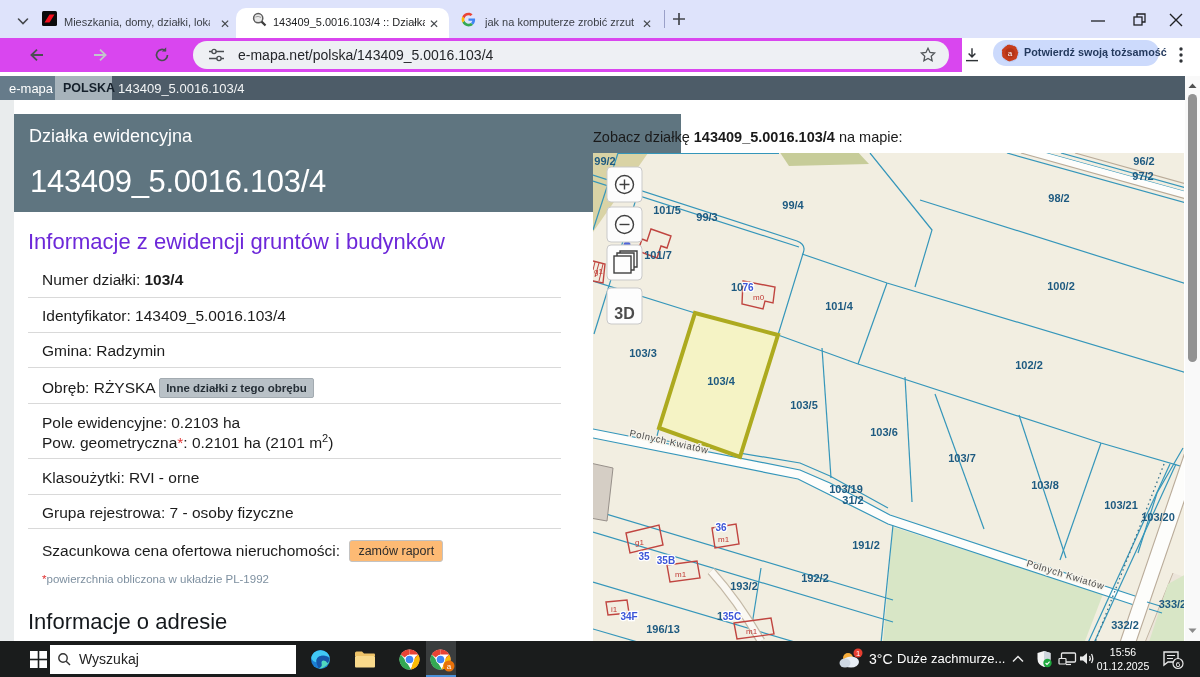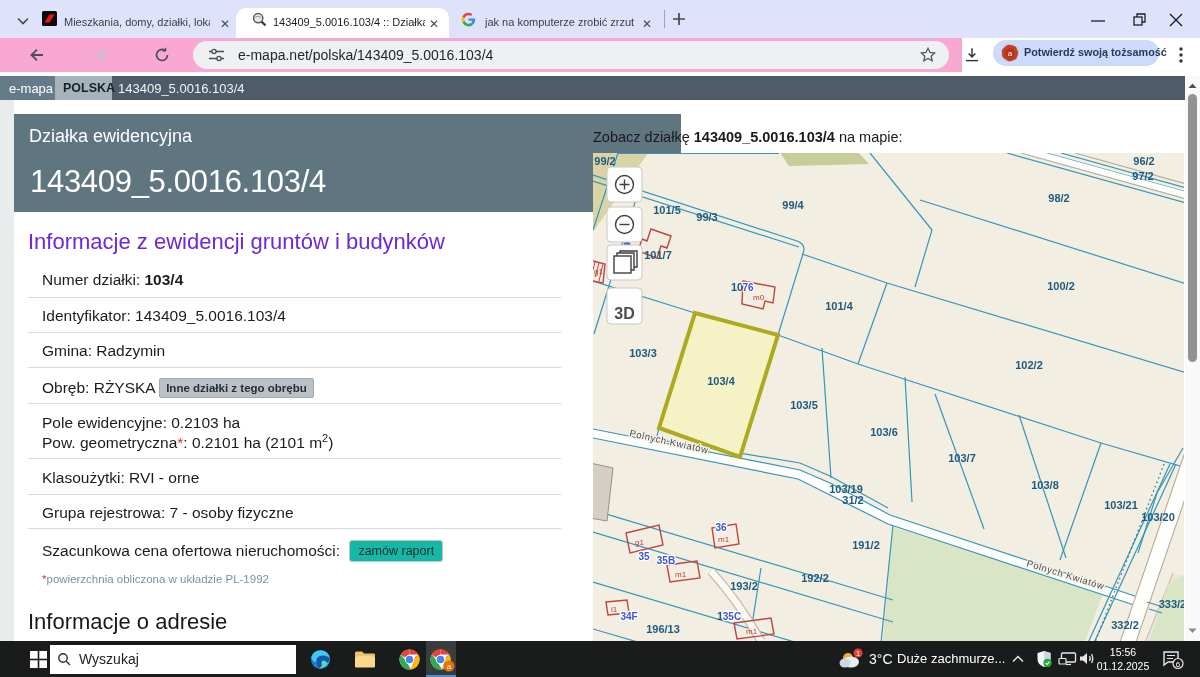--- a/index.html
+++ b/index.html
@@ -5,34 +5,34 @@
 *{margin:0;padding:0;box-sizing:border-box;}
 html,body{width:1200px;height:677px;overflow:hidden;}
 body{font-family:"Liberation Sans",sans-serif;position:relative;background:#fff;}
 .abs{position:absolute;}
 
 #tabbar{position:absolute;left:0;top:0;width:1200px;height:38px;background:#dee3fb;}
 .tab{position:absolute;top:8px;height:30px;font-size:12px;color:#3c4043;white-space:nowrap;overflow:hidden;}
 #tab2{background:#fff;border-radius:10px 10px 0 0;}
 .tclose{position:absolute;top:9px;font-size:12px;color:#45494d;}
 .tabtitle{position:absolute;top:8px;font-size:11px;color:#3a3e45;white-space:nowrap;overflow:hidden;}
-#addrbar{position:absolute;left:0;top:38px;width:962px;height:34px;background:#f9a8d4;}
+#addrbar{position:absolute;left:0;top:38px;width:962px;height:34px;background:#d946ef;}
 #urlpill{position:absolute;left:193px;top:3px;width:756px;height:28px;background:#eef0f4;border-radius:14px;}
 #chip{position:absolute;left:993px;top:2px;width:166px;height:26px;background:#ccdafc;border-radius:13px;white-space:nowrap;}
 #toolbar{position:absolute;left:0;top:76px;width:1200px;height:24px;background:#4d5c68;color:#fff;font-size:13px;padding-left:13px;}
 
 #gutter{position:absolute;left:0;top:100px;width:14px;height:541px;background:#e9eced;}
 #panel{position:absolute;left:14px;top:100px;width:565px;height:541px;background:#fff;}
 #phead{position:absolute;left:0;top:14px;width:667px;height:98px;background:#5f7580;color:#fff;}
 .prow{position:absolute;left:28px;font-size:15.5px;color:#1c1c1c;white-space:nowrap;}
 .hr{position:absolute;left:14px;width:533px;height:1px;background:#d9d9d9;}
 
 #taskbar{position:absolute;left:0;top:641px;width:1200px;height:36px;background:#1a1c1c;color:#fff;}
 #btn1{display:inline-block;background:#b9c1c7;border:1px solid #a3abb1;border-radius:2px;font-size:11.5px;font-weight:bold;color:#252e36;padding:3px 6px;margin-left:0px;vertical-align:1px;}
-#btn2{display:inline-block;background:#14b8a6;border:1px solid #c3c3c3;border-radius:3px;font-size:12.5px;color:#2c2c2c;padding:3px 8px;margin-left:5px;vertical-align:1px;}
+#btn2{display:inline-block;background:#fdba74;border:1px solid #c3c3c3;border-radius:3px;font-size:12.5px;color:#2c2c2c;padding:3px 8px;margin-left:5px;vertical-align:1px;}
 .prow sup{vertical-align:super;}
 
 #sbar{position:absolute;left:1185px;top:76px;width:15px;height:565px;background:#f9f9f9;}
 #sthumb{position:absolute;left:3px;top:18px;width:9px;height:268px;background:#929292;border-radius:5px;}
 </style>
 </head>
 <body>
 <div id="tabbar">
   <svg class="abs" style="left:17px;top:17px" width="12" height="9" viewBox="0 0 12 9">
       <path d="M1.5 2 L6 6.5 L10.5 2" fill="none" stroke="#44474c" stroke-width="1.6" stroke-linecap="round"></path>

